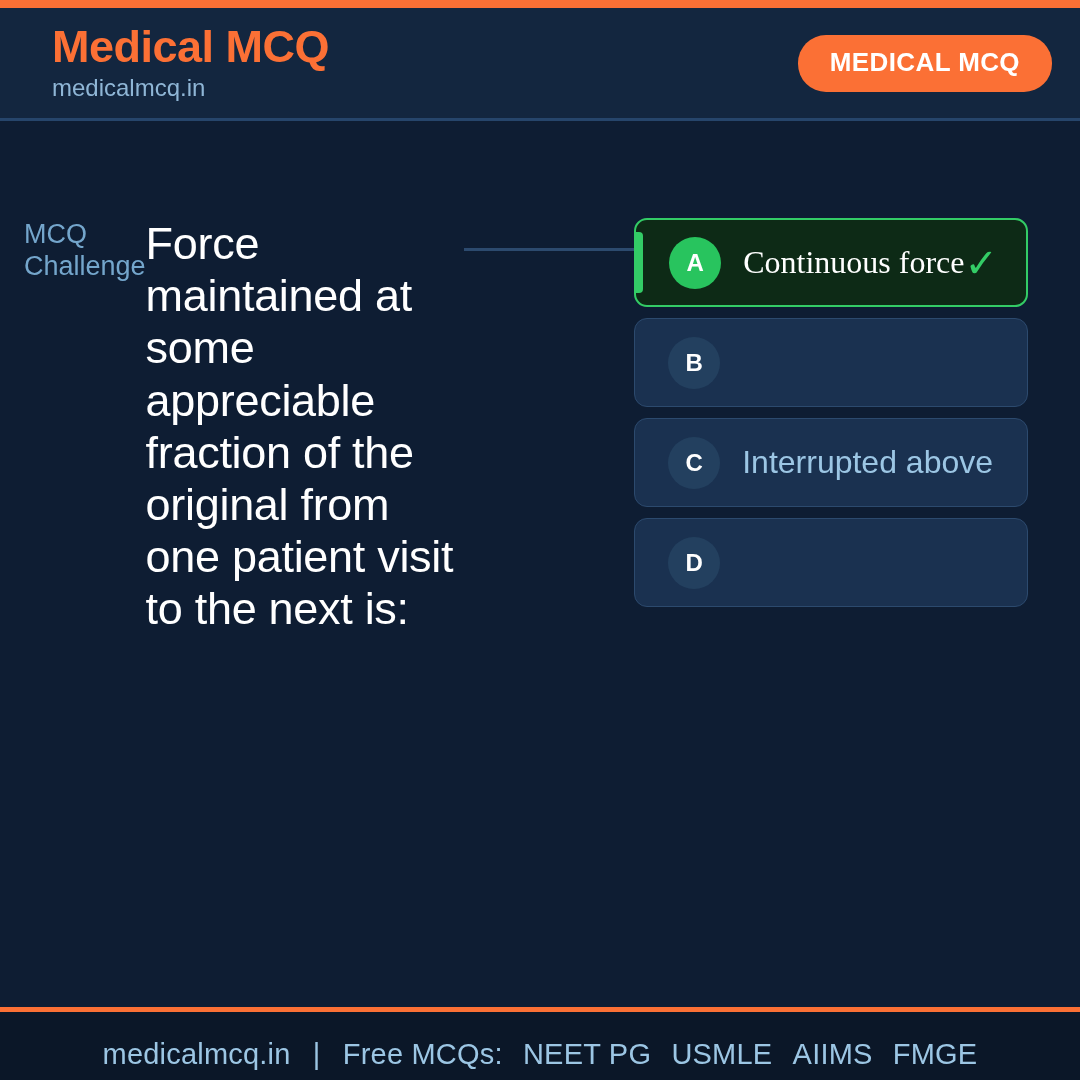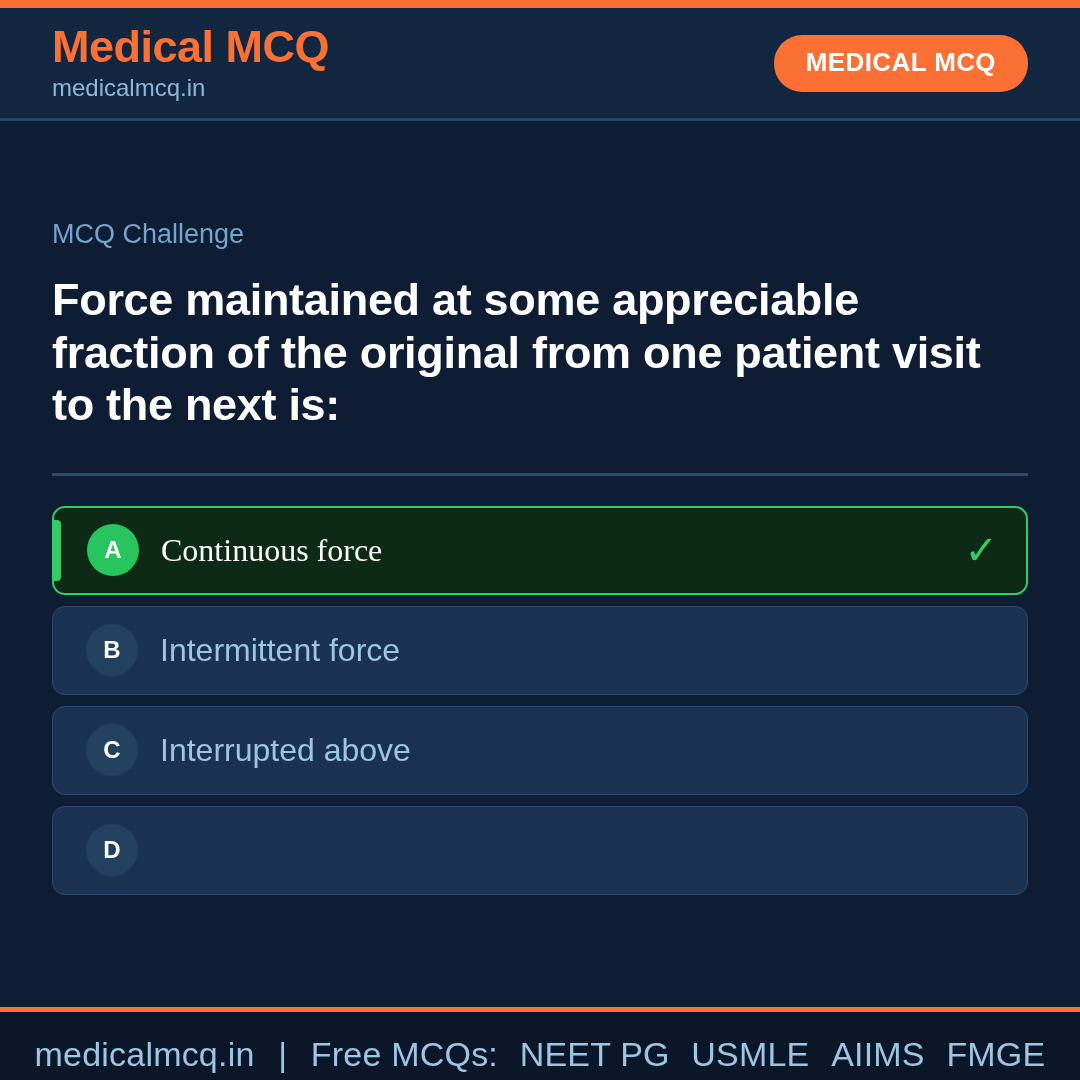--- a/index.html
+++ b/index.html
@@ -32,21 +32,21 @@
   
   .header {
     flex: 0 0 auto;
     height: 113px;
     background: #13263f;
     border-bottom: 3px solid #274straight;
     border-bottom: 3px solid #26456b;
     display: flex;
     align-items: center;
     justify-content: space-between;
-    padding: 0 52px 0 52px;
+    padding: 0 28px 0 52px;
   }
 
   .brand-block { display: flex; flex-direction: column; justify-content: center; }
 
   .brand-title {
     font-size: 45px;
     font-weight: bold;
     color: #fb7035;
     line-height: 1.04;
     letter-spacing: -0.5px;
@@ -66,37 +66,36 @@
     font-weight: bold;
     letter-spacing: 0.4px;
     border-radius: 28px;
     padding: 12px 32px 14px 32px;
     white-space: nowrap;
   }
 
   
   .main {
     flex: 1 1 auto;
-    padding: 97px 52px 0 52px;
-    display: flex;
-    flex-direction: column;
+    padding: 97px 52px 0 24px;
+    display: flex;
+    flex-direction: row;
     min-height: 0;
-    gap: 12px;
   }
 
   .eyebrow {
     font-size: 27px;
     color: #74a6cc;
     line-height: 1.2;
     margin-bottom: 12px;
   }
 
   .question {
     font-size: 45px;
-    font-weight: bold;
+    font-weight: normal;
     color: #ffffff;
     line-height: 1.16;
     letter-spacing: -0.3px;
     max-width: 960px;
   }
 
   .divider {
     height: 3px;
     background: #2c4a6e;
     margin-top: 30px;
@@ -184,21 +183,21 @@
   .footer {
     flex: 0 0 auto;
     height: 68px;
     background: #0b1728;
     display: flex;
     align-items: center;
     justify-content: center;
   }
 
   .footer-text {
-    font-size: 34px;
+    font-size: 29px;
     color: #9cc6e4;
     white-space: nowrap;
     letter-spacing: 0.2px;
     margin-top: 16px;
   }
 
   .footer-sep { padding: 0 14px; color: #9cc6e4; }
   .footer-tag { margin-left: 12px; }
 </style>
 </head>
@@ -225,21 +224,20 @@
 
       <div class="option correct">
         <div class="accent-bar"></div>
         <div class="opt-badge">A</div>
         <div class="opt-text">Continuous force</div>
         <div class="opt-check">✓</div>
       </div>
 
       <div class="option">
         <div class="opt-badge">B</div>
-        <div class="opt-text">Intermittent force</div>
       </div>
 
       <div class="option">
         <div class="opt-badge">C</div>
         <div class="opt-text">Interrupted above</div>
       </div>
 
       <div class="option">
         <div class="opt-badge">D</div>
       </div>

